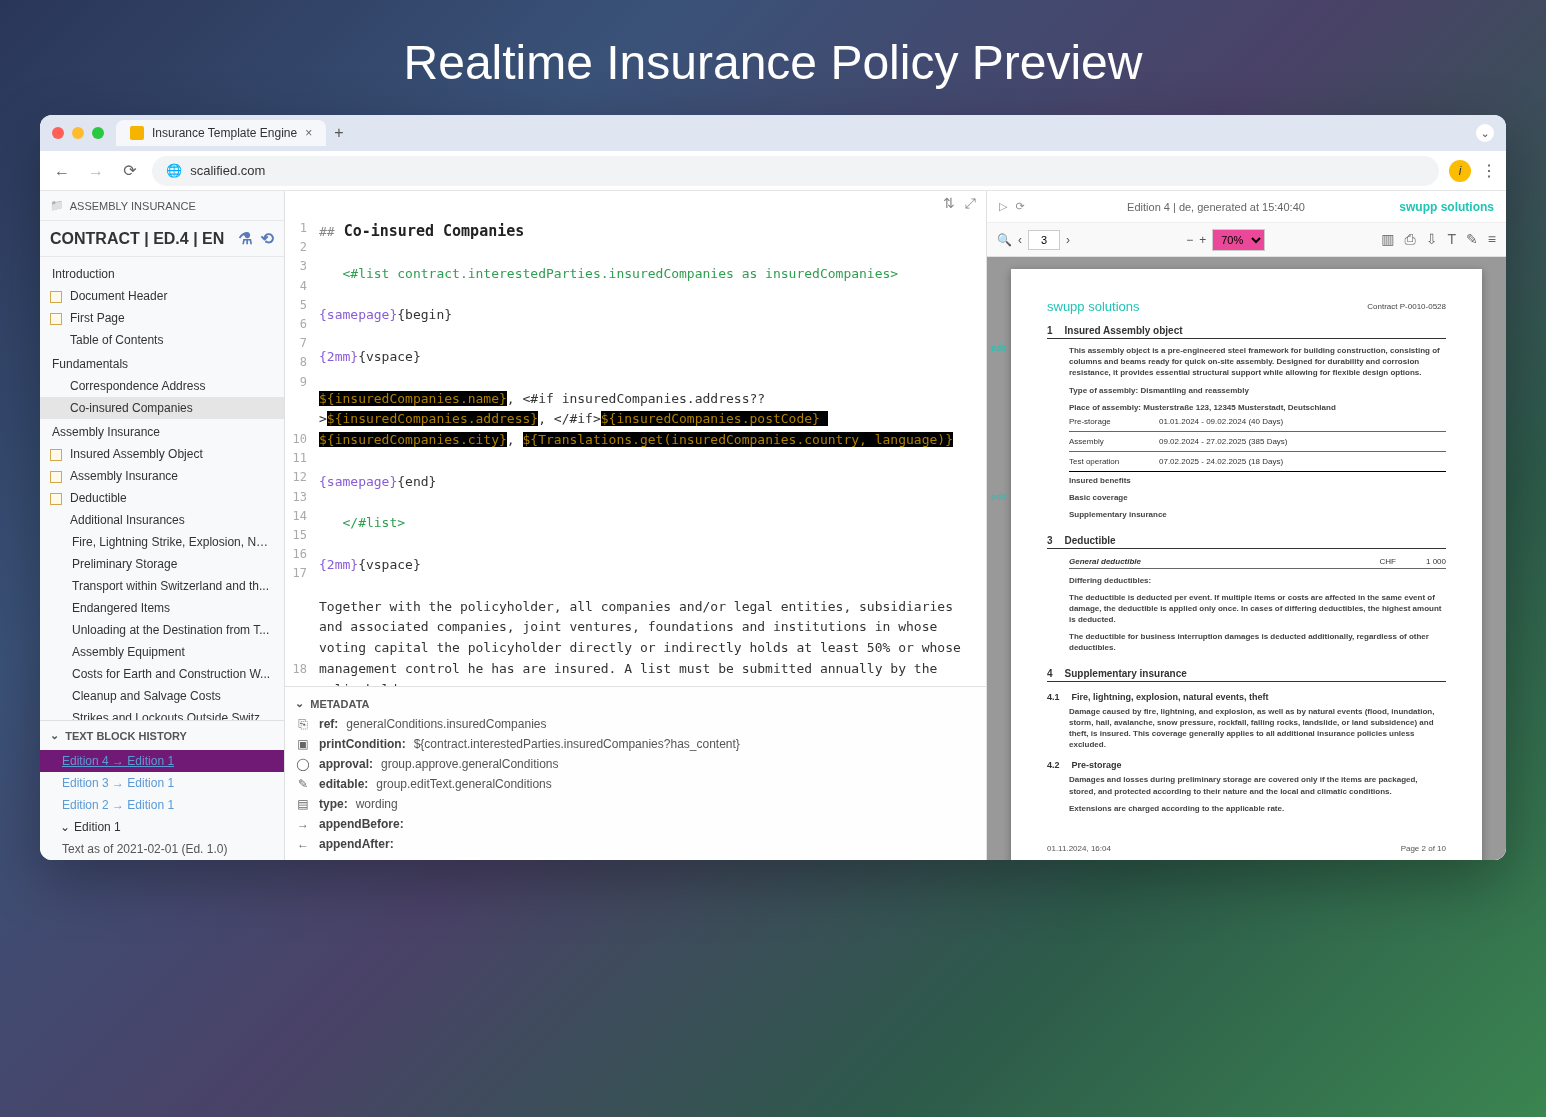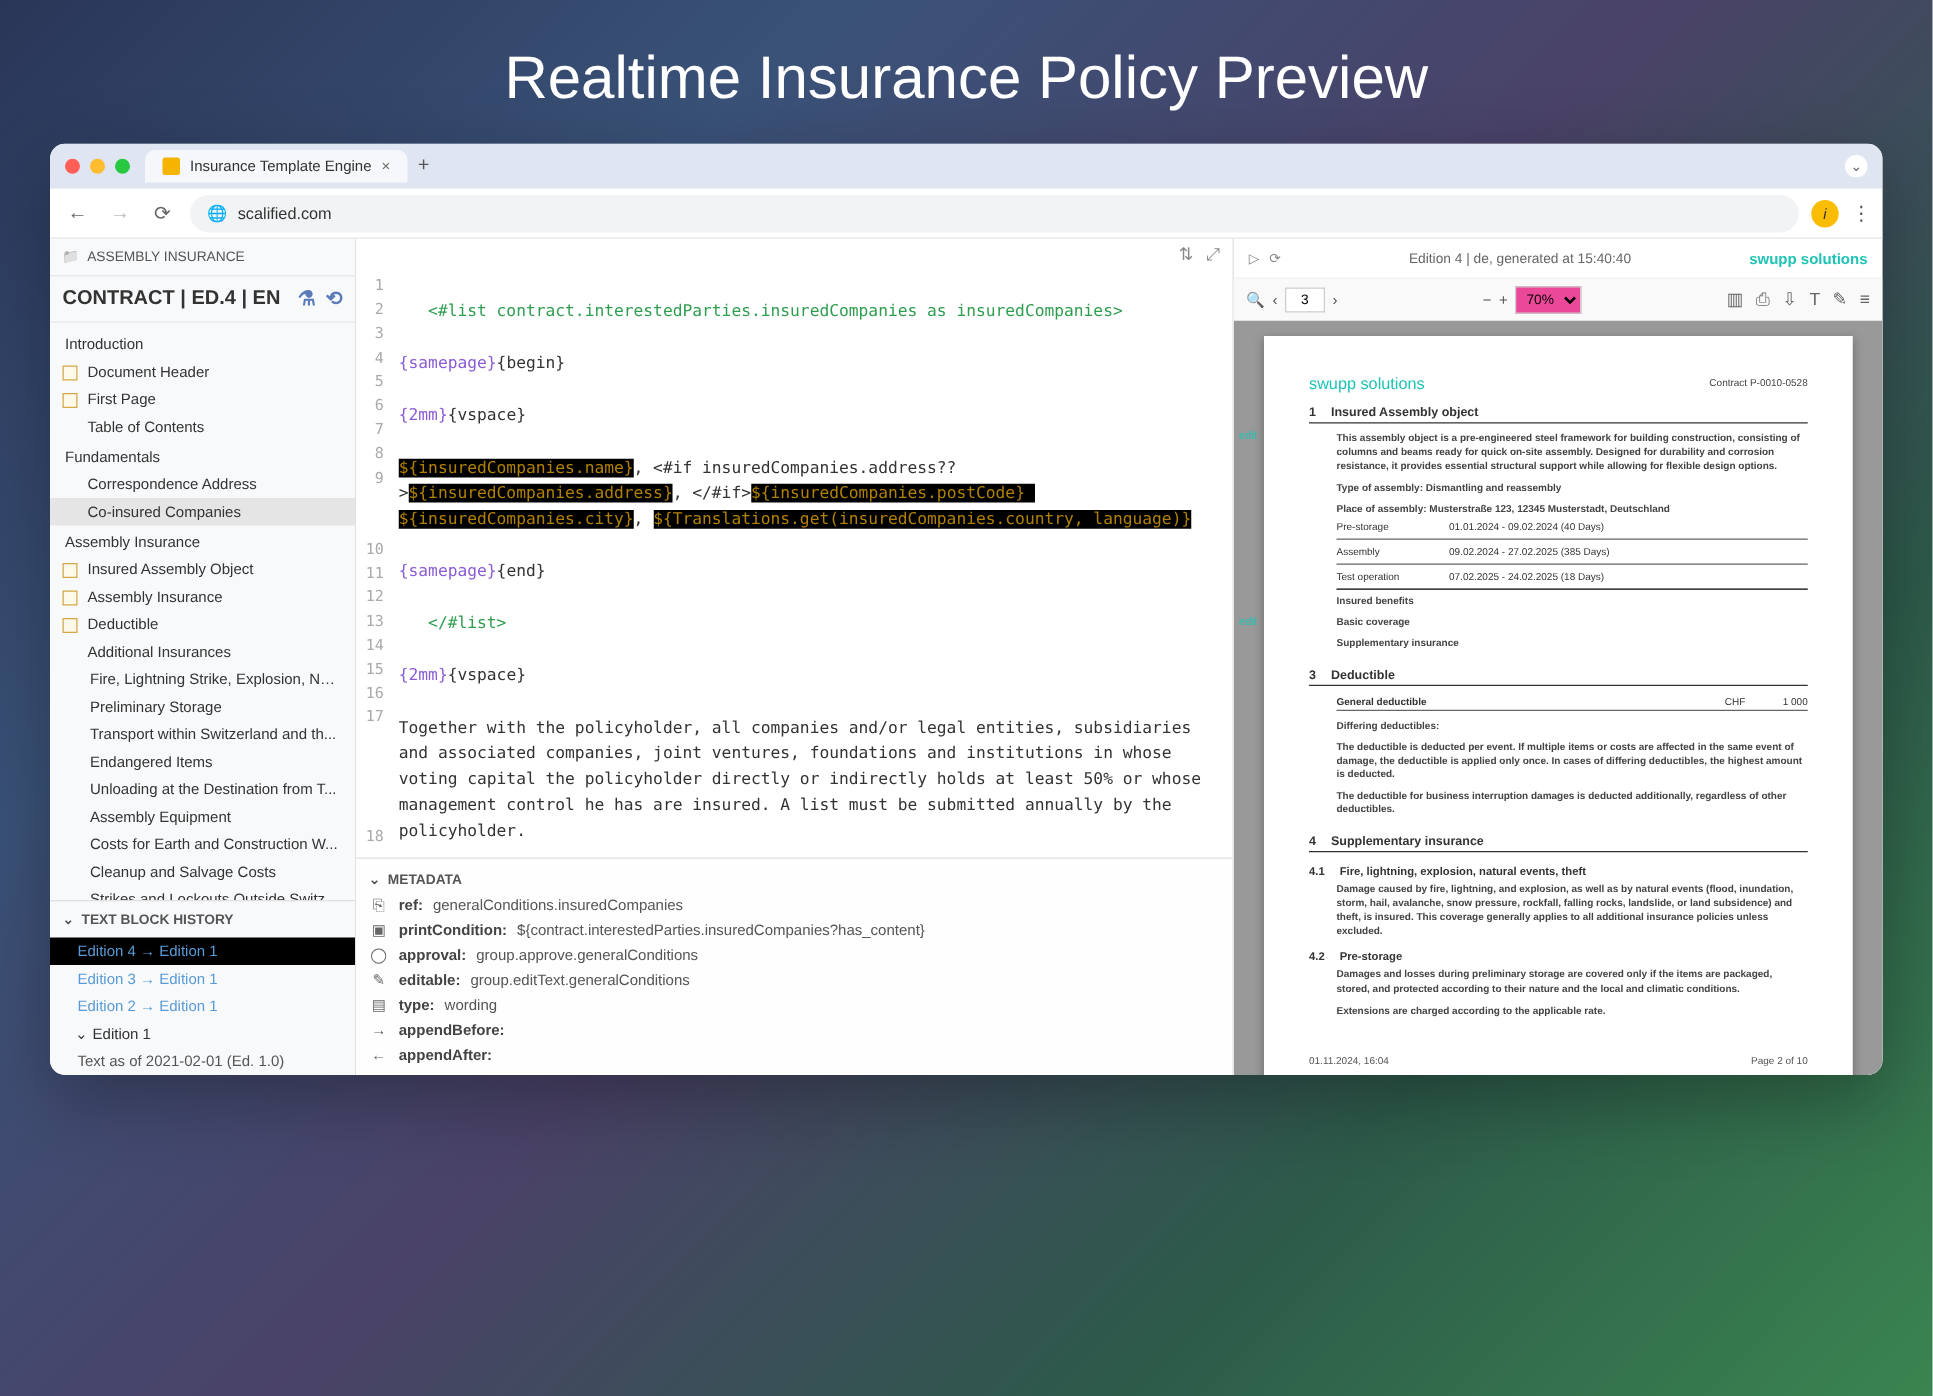--- a/index.html
+++ b/index.html
@@ -145,21 +145,21 @@
   display: flex;
   align-items: center;
   gap: 6px;
 }
 .history-item {
   padding: 4px 10px 4px 22px;
   font-size: 12px;
   color: #5a9bd5;
   cursor: pointer;
 }
-.history-item.current { background: #000000; }
+.history-item.current { background: #701a75; text-decoration: underline; }
 .history-item.plain { color: #333; padding-left: 32px; }
 .history-item.sub { color: #555; }
 
 .editor-pane {
   flex: 1;
   background: #fff;
   display: flex;
   flex-direction: column;
   min-width: 0;
 }
@@ -274,21 +274,21 @@
 .doc-contractnum { text-align: right; font-size: 8px; color: #444; margin-top: -12px; }
 .doc-sec { display: flex; gap: 12px; margin: 14px 0 6px; font-weight: 600; font-size: 10px; border-bottom: 1px solid #333; padding-bottom: 2px; }
 .doc-subsec { display: flex; gap: 12px; margin: 10px 0 4px; font-weight: 600; font-size: 9px; }
 .doc-body { font-size: 8px; line-height: 1.4; color: #444; margin-left: 22px; margin-bottom: 6px; font-weight: bold; }
 .doc-kv { display: flex; margin-left: 22px; font-size: 8px; padding: 2px 0; }
 .doc-kv .k { width: 90px; }
 .doc-kv .v { flex: 1; }
 .doc-line { border-top: 1px solid #666; margin: 3px 0 3px 22px; }
 .doc-footer { display: flex; justify-content: space-between; font-size: 8px; margin-top: 30px; color: #555; }
 .doc-row3 { display:flex; margin-left:22px; font-size:8px; padding:2px 0; border-bottom:1px solid #666;}
-.doc-row3 .a{flex:1; font-weight:600;} .doc-row3 .b{width:40px; text-align:right;} .doc-row3 .c{width:50px; text-align:right;}
+.doc-row3 .a{flex:1; font-weight:600;font-style:italic;} .doc-row3 .b{width:40px; text-align:right;} .doc-row3 .c{width:50px; text-align:right;}
 </style>
 </head>
 <body>
 
 <div class="hero-title">Realtime Insurance Policy Preview</div>
 
 <div class="browser">
   <div class="titlebar">
     <div class="traffic">
       <div class="dot red"></div>
@@ -374,20 +374,21 @@
     <div class="editor-pane">
       <div class="editor-top">
         <span>⇅</span>
         <span>⤢</span>
       </div>
       <div class="code-area">
         <div class="gutter">
           1<br>2<br>3<br>4<br>5<br>6<br>7<br>8<br>9<br><br><br>10<br>11<br>12<br>13<br>14<br>15<br>16<br>17<br><br><br><br><br>18
         </div>
         <div class="code-lines">
+          <div class="code-line"><span class="c-hash">##</span><span class="c-heading"> Co-insured Companies</span></div>
           <div class="code-line">&nbsp;</div>
           <div class="code-line">   <span class="c-directive">&lt;#list contract.interestedParties.insuredCompanies as insuredCompanies&gt;</span></div>
           <div class="code-line">&nbsp;</div>
           <div class="code-line"><span class="c-tag">{samepage}</span><span class="c-text">{begin}</span></div>
           <div class="code-line">&nbsp;</div>
           <div class="code-line"><span class="c-tag">{2mm}</span><span class="c-text">{vspace}</span></div>
           <div class="code-line">&nbsp;</div>
           <div class="code-line"><span class="c-var">${insuredCompanies.name}</span><span class="c-text">, &lt;#if insuredCompanies.address??&gt;</span><span class="c-var">${insuredCompanies.address}</span><span class="c-text">, &lt;/#if&gt;</span><span class="c-var">${insuredCompanies.postCode} ${insuredCompanies.city}</span><span class="c-text">, </span><span class="c-var">${Translations.get(insuredCompanies.country, language)}</span></div>
           <div class="code-line">&nbsp;</div>
           <div class="code-line"><span class="c-tag">{samepage}</span><span class="c-text">{end}</span></div>

